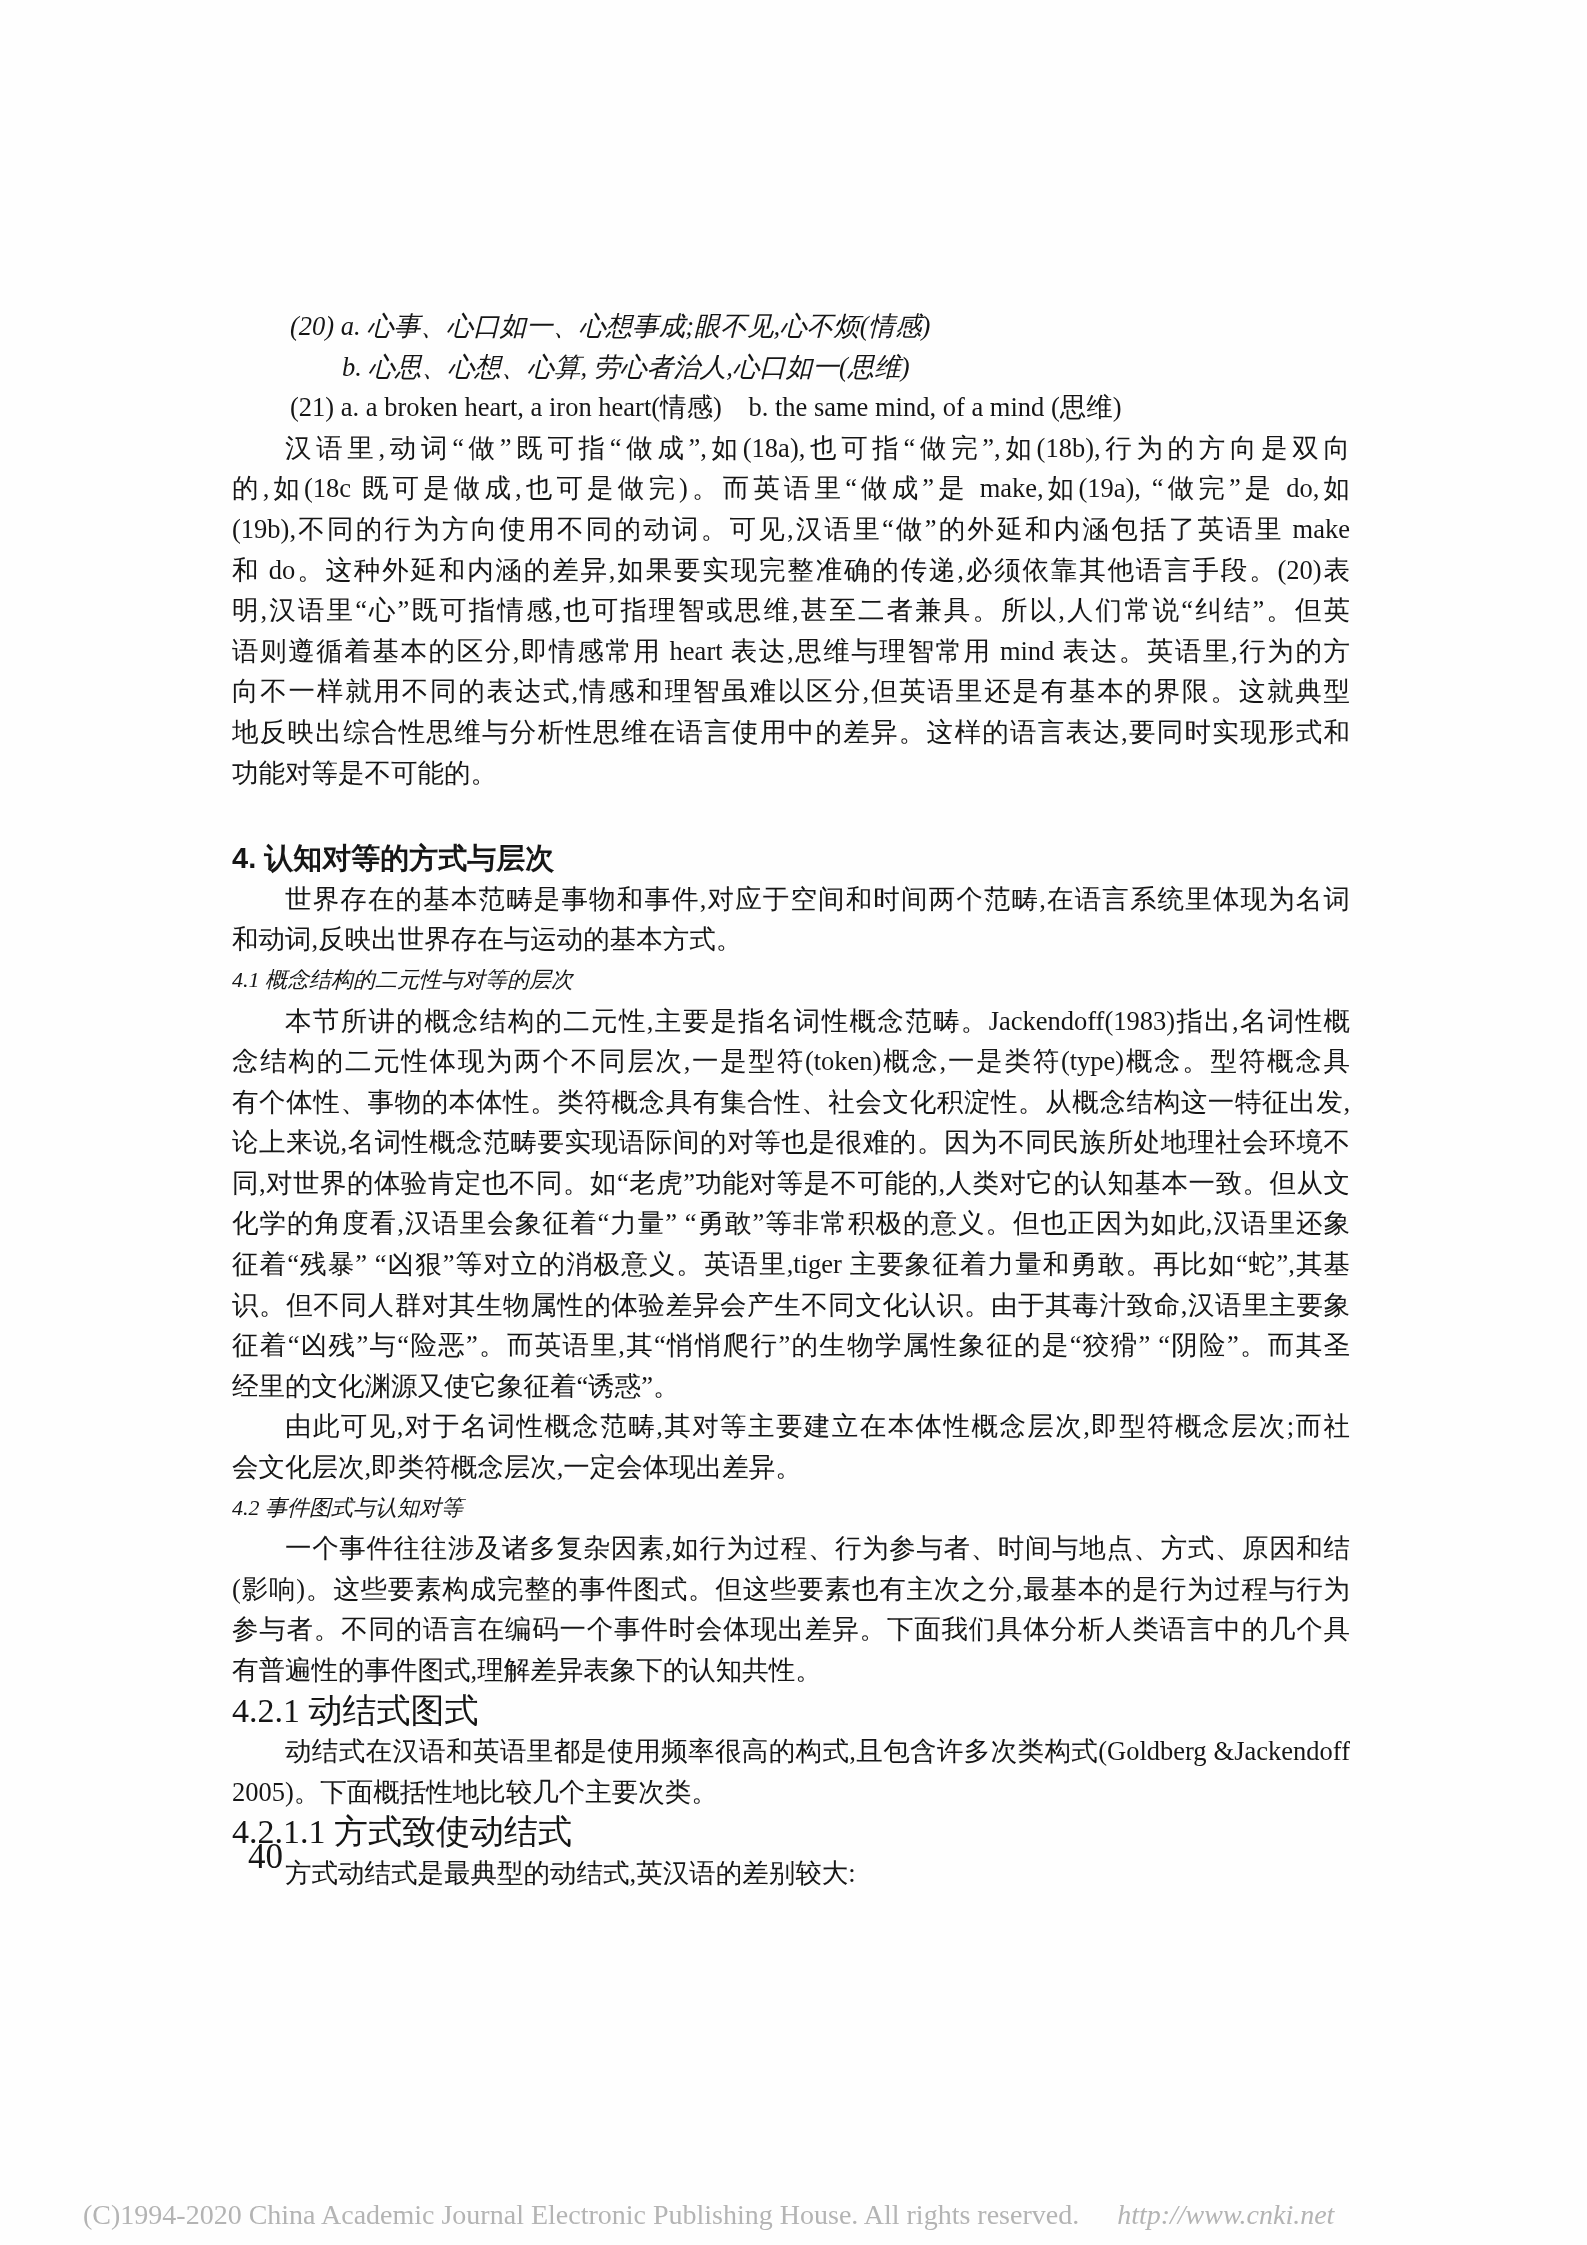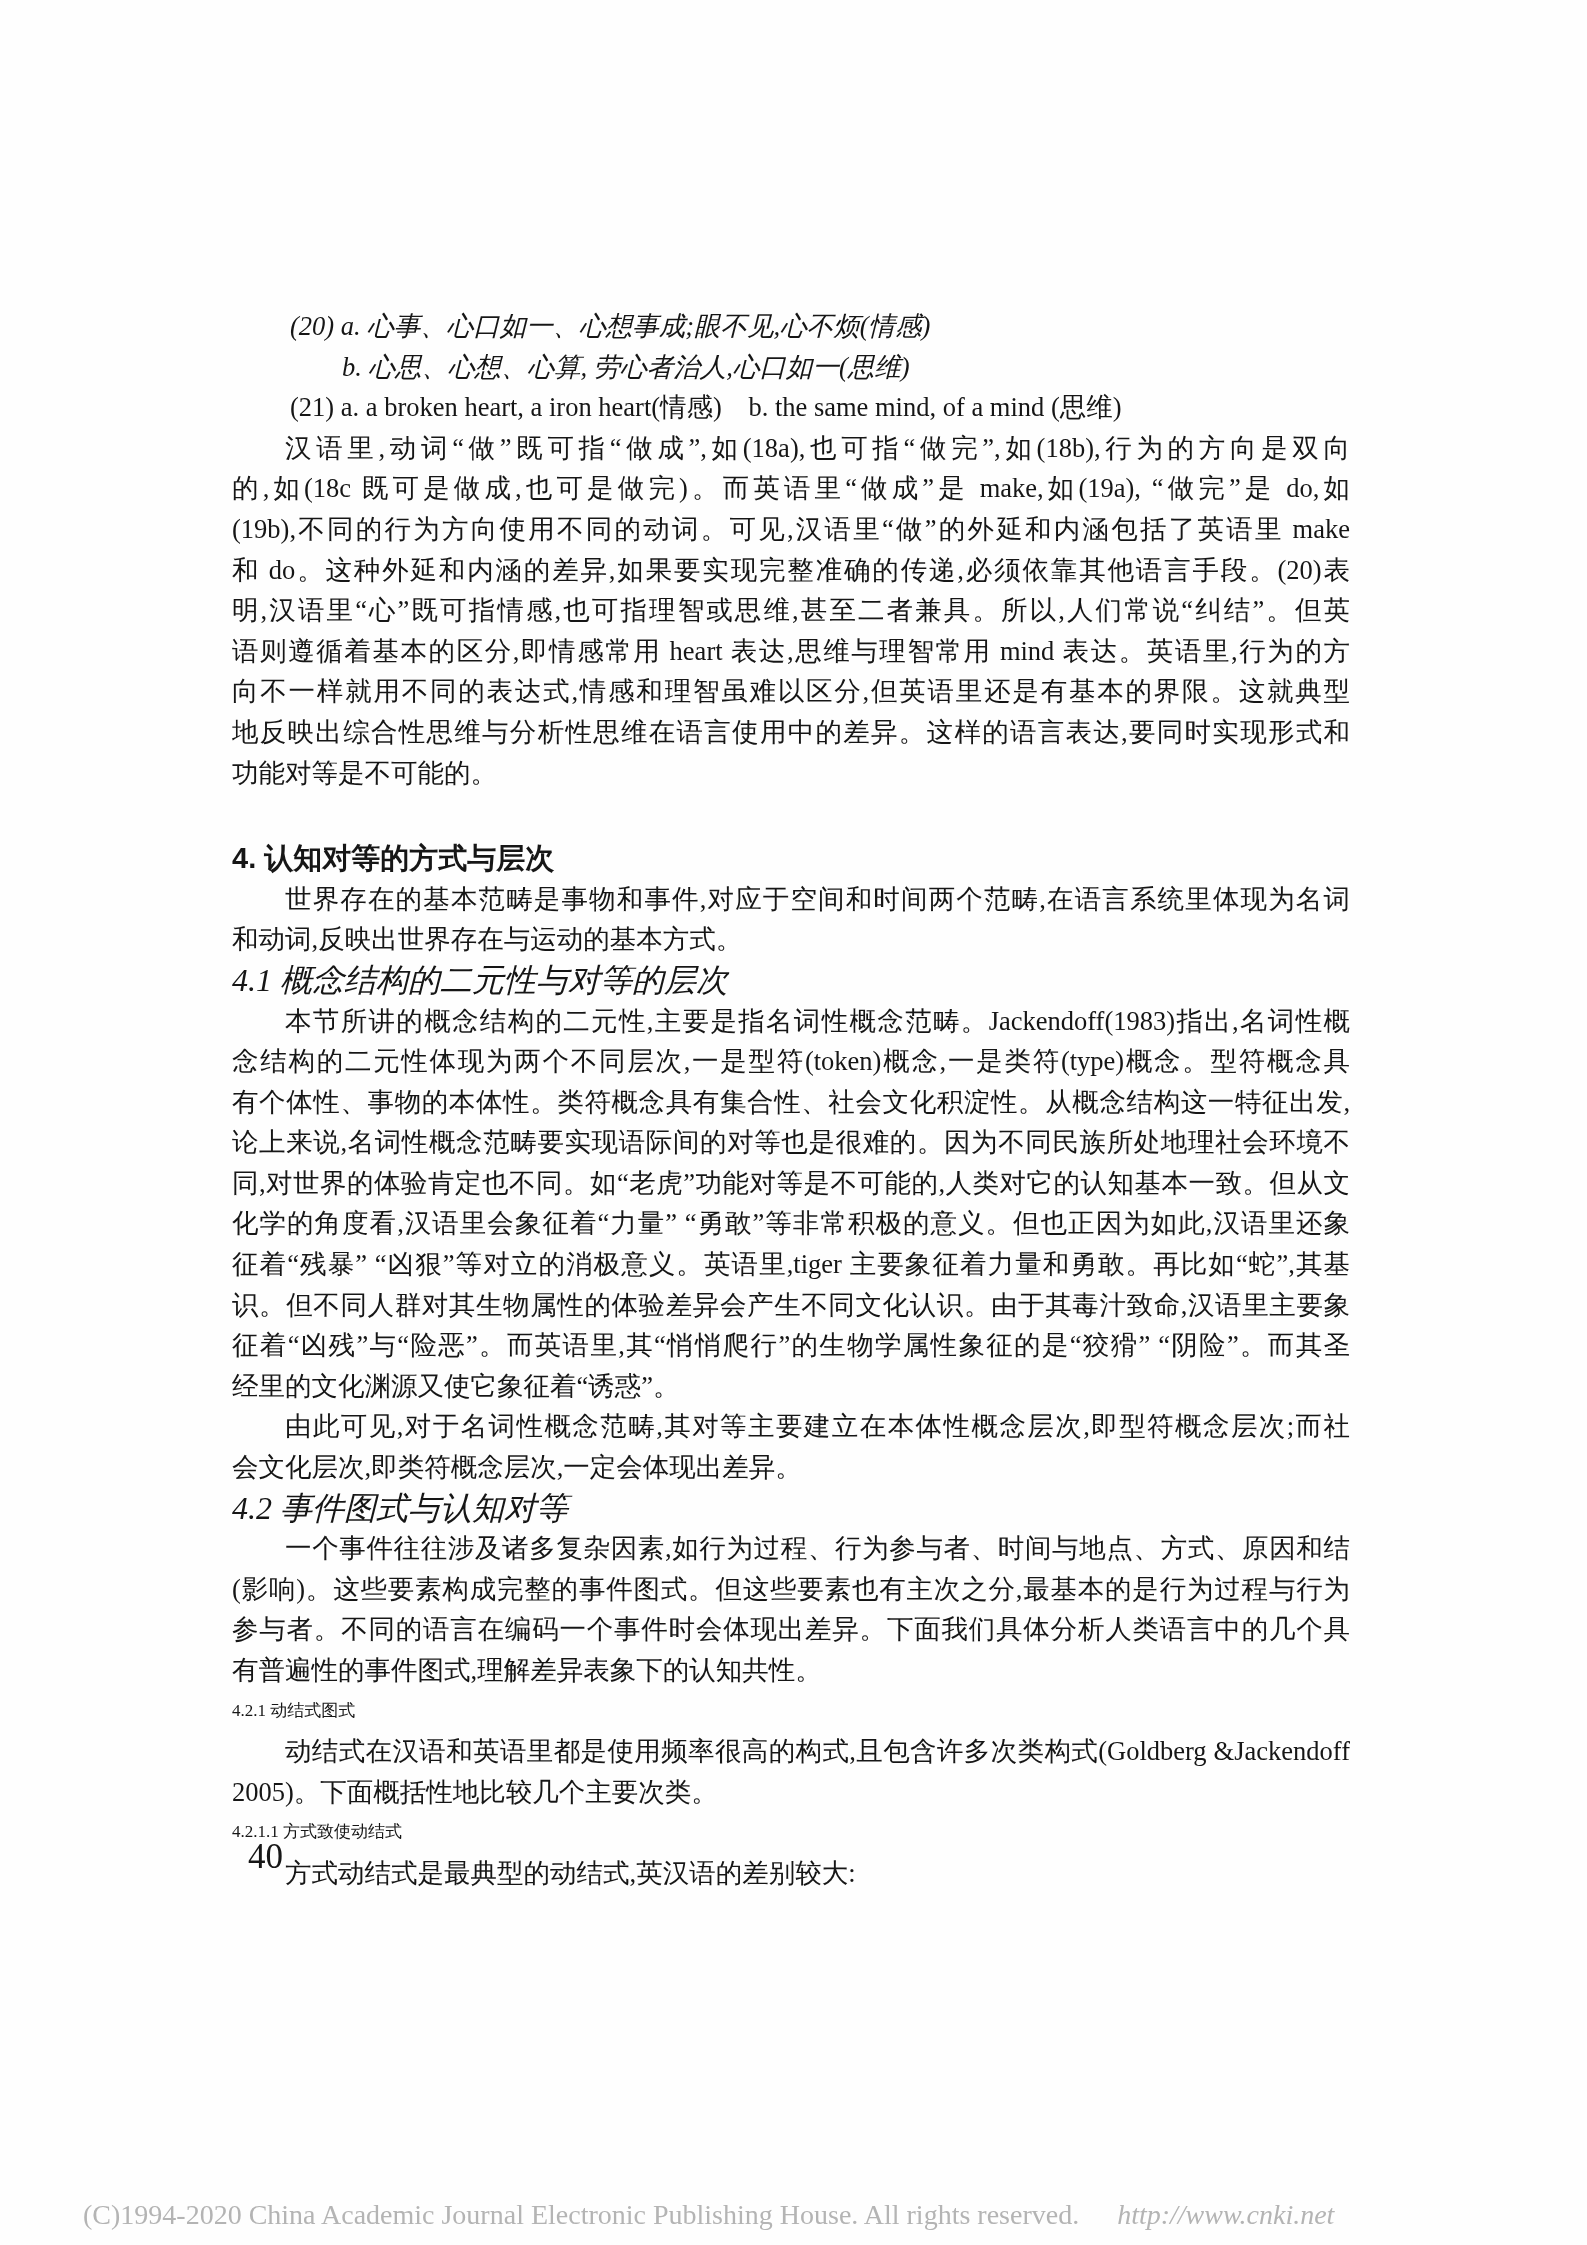--- a/index.html
+++ b/index.html
@@ -35,22 +35,22 @@
   .example { white-space: pre; }
   .ex-ind-1 { padding-left: 58px; }
   .ex-ind-2 { padding-left: 110px; }
   .kai { font-style: italic; }
   .h2 {
     font-family: "Liberation Sans", "DejaVu Sans", sans-serif;
     font-weight: 700;
     font-size: 29px;
     margin-top: 45px;
   }
-  .h3 { font-style: italic; font-size: 32px; }
-  .h4 { font-size: 17px; }
+  .h3 { font-style: italic; font-size: 22px; }
+  .h4 { font-size: 34px; }
   .page-num {
     position: absolute;
     left: 248px;
     top: 1838px;
     font-size: 35px;
     line-height: 38px;
   }
   .footer {
     position: absolute;
     left: 55px;

